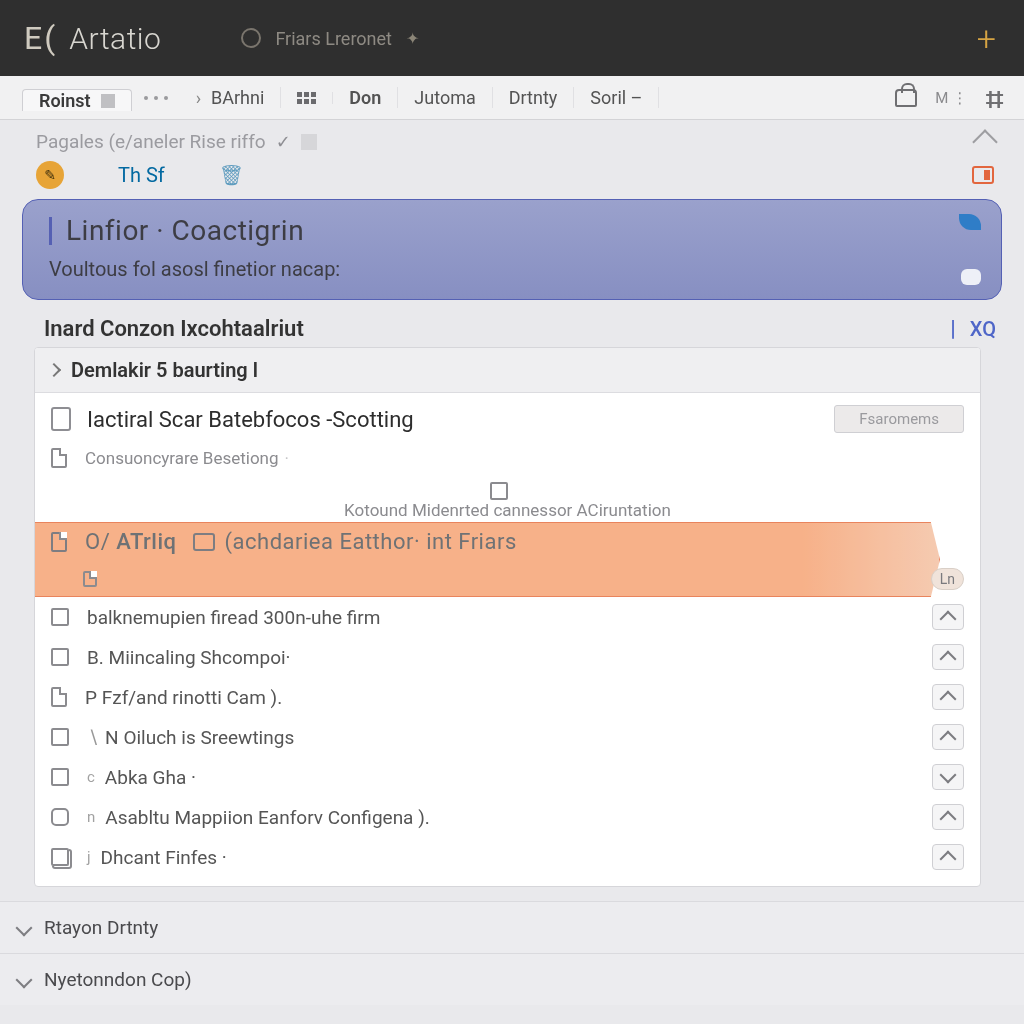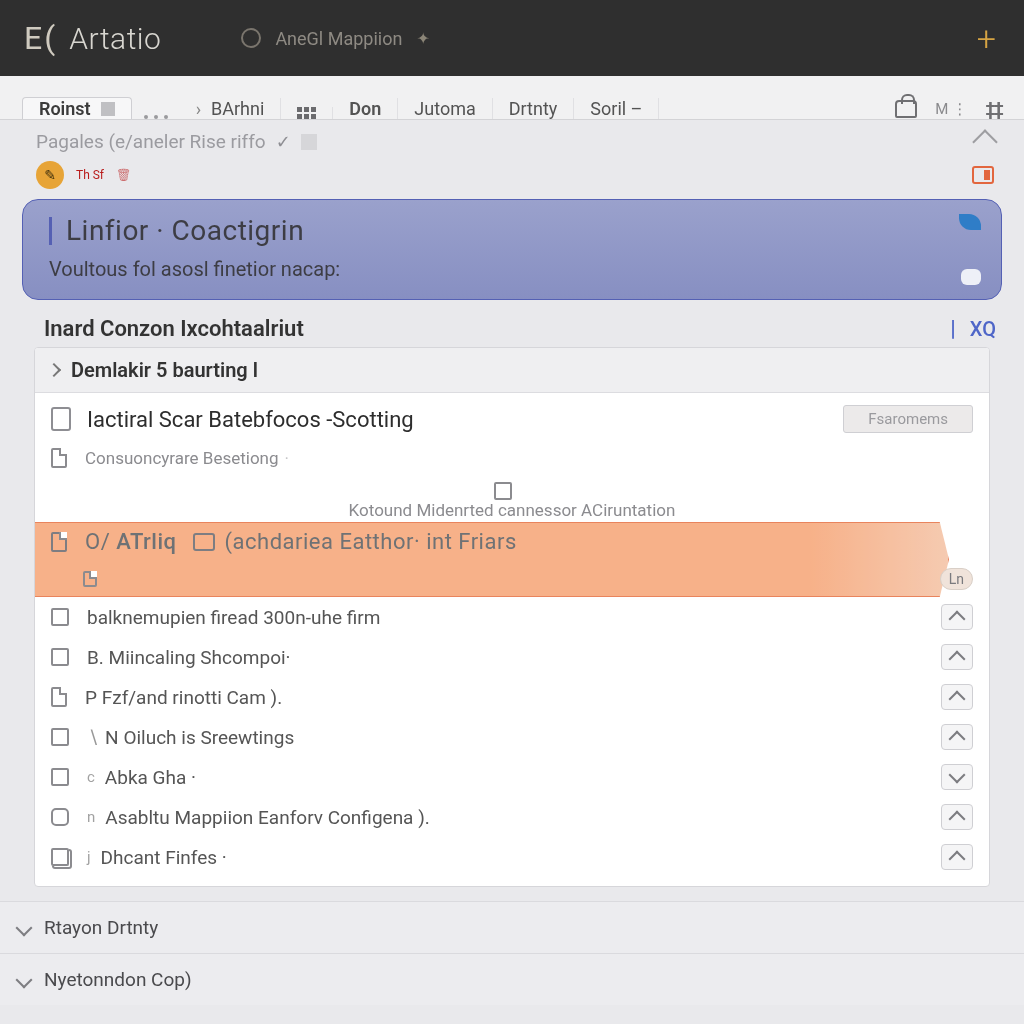--- a/index.html
+++ b/index.html
@@ -14,21 +14,21 @@
   .topbar .brand-mark .paren { display:inline-block; transform: scaleX(-1); }
   .topbar .brand-name { font-size: 30px; font-weight: 300; letter-spacing: .5px; }
   .topbar .center-group { display:flex; align-items:center; gap:14px; margin-left:80px; color:#8e8a83; font-size:18px; }
   .topbar .center-glyph { width:20px; height:20px; border:2px solid #7a756d; border-radius:50%; display:inline-block; }
   .topbar .center-spark { font-size:16px; color:#8b8577; }
   .topbar .plus { position:absolute; right:28px; top:50%; transform:translateY(-50%); font-size:34px; color:#d6a443; font-weight:300; cursor:pointer; }
 
   
   .tabstrip {
     height: 44px; background:#f1f1f2; border-bottom:1px solid #d3d3d6;
-    display:flex; align-items:flex-end; padding-left:22px;
+    display:flex; align-items:center; padding-left:22px;
   }
   .tabstrip .tab {
     display:flex; align-items:center; gap:10px; padding:0 16px;
     font-size:18px; color:#535353; border-right:1px solid #e0e0e3;
     cursor:pointer; position:relative;
   }
   .tabstrip .tab.first { background:#f7f7f8; border:1px solid #cfcfd3; border-bottom:none; border-top-left-radius:4px; border-top-right-radius:4px; margin-top:5px; font-weight:600; color:#3b3b3b; }
   .tabstrip .sq { width:14px; height:14px; background:#c0c0c3; display:inline-block; }
   .tabstrip .dots { display:flex; gap:6px; padding:0 12px; align-items:center; }
   .tabstrip .dots span { width:4px; height:4px; background:#9a9a9d; border-radius:50%; display:inline-block; }
@@ -44,21 +44,21 @@
   
   .crumb { padding:10px 30px 4px 36px; display:flex; align-items:center; gap:10px; color:#9b9ba0; font-size:19px; }
   .crumb .chk { color:#8e8e93; font-size:18px; }
   .crumb .blk { width:16px; height:16px; background:#d6d6d9; display:inline-block; }
   .crumb-right { margin-left:auto; display:flex; gap:10px; }
   .chevup { width:18px; height:18px; border-left:2px solid #9d9da1; border-top:2px solid #9d9da1; transform:rotate(45deg); display:inline-block; }
 
   
   .pillrow { padding:4px 30px 10px 36px; display:flex; align-items:center; gap:12px; }
   .pillrow .dot { width:28px; height:28px; border-radius:50%; background:#e7a437; display:flex; align-items:center; justify-content:center; color:#3a2c0c; font-size:14px; }
-  .pillrow .mini { font-size:12px; color:#b91c1c; }
+  .pillrow .mini { font-size:20px; color:#0369a1;margin-left:42px; }
   .pillrow .right-badge { margin-left:auto; width:22px; height:18px; border:2px solid #e2663e; border-radius:3px; position:relative; }
   .pillrow .right-badge::after { content:""; position:absolute; right:2px; top:2px; width:6px; height:10px; background:#e2663e; }
 
   
   .banner {
     margin:0 22px 10px 22px; padding:14px 20px 18px 26px;
     background:linear-gradient(#9aa1cc,#878fc2); border:1px solid #5460b4; border-radius:16px;
     color:#34343b; position:relative;
   }
   .banner h2 { font-size:28px; font-weight:400; color:#3d3d44; letter-spacing:.5px; }
@@ -67,21 +67,21 @@
   .banner .leaf { position:absolute; right:20px; top:14px; width:22px; height:16px; background:#2f7dc7; border-radius:0 12px 0 12px; }
   .banner .bubble { position:absolute; right:20px; bottom:14px; width:20px; height:16px; background:#eef0f7; border-radius:6px; }
 
   
   .secrow { display:flex; align-items:center; padding:6px 28px 6px 44px; font-size:22px; font-weight:600; color:#333; }
   .secrow .right { margin-left:auto; display:flex; align-items:center; gap:14px; }
   .secrow .pipe { color:#4f66c8; font-size:22px; }
   .secrow .xq { color:#4f66c8; font-size:20px; font-weight:500; }
 
   
-  .panel { margin:0 34px 14px 34px; background:#fff; border:1px solid #d6d6da; border-radius:4px; overflow:hidden; }
+  .panel { margin:0 43px 14px 34px; background:#fff; border:1px solid #d6d6da; border-radius:4px; overflow:hidden; }
   .panel .grouphdr { background:#efeff1; border-bottom:1px solid #dcdce0; padding:10px 14px; display:flex; align-items:center; gap:12px; font-size:20px; font-weight:600; color:#333; }
   .panel .grouphdr .caret { width:10px; height:10px; border-right:2px solid #777; border-bottom:2px solid #777; transform:rotate(-45deg); }
 
   .panel .titleitem { display:flex; align-items:center; padding:12px 16px 8px 16px; font-size:22px; color:#2d2d2d; }
   .panel .titleitem .ic { width:20px; height:24px; border:2px solid #8e8e93; border-radius:3px; margin-right:16px; }
   .panel .titleitem .btn { margin-left:auto; background:#eceaea; border:1px solid #cfcfd3; color:#9a9a9e; font-size:15px; padding:4px 24px; border-radius:3px; }
 
   .row { display:flex; align-items:center; padding:7px 16px; font-size:19px; color:#555; position:relative; }
   .row .box { width:18px; height:18px; border:2px solid #8b8b8f; border-radius:2px; margin-right:18px; flex-shrink:0; }
   .row .docic { width:16px; height:20px; border:2px solid #8b8b8f; border-radius:2px; margin-right:18px; flex-shrink:0; position:relative; }
@@ -109,21 +109,21 @@
   .footsec .chev { width:12px; height:12px; border-right:2px solid #7e7e82; border-bottom:2px solid #7e7e82; transform:rotate(45deg); }
 </style>
 </head>
 <body>
 
 <div class="topbar">
   <span class="brand-mark"><span>E</span><span class="paren">)</span></span>
   <span class="brand-name">Artatio</span>
   <div class="center-group">
     <span class="center-glyph"></span>
-    <span>AneGl  Mappiion</span>
+    <span>Friars  Lreronet</span>
     <span class="center-spark">✦</span>
   </div>
   <div class="plus">+</div>
 </div>
 
 <div class="tabstrip">
   <div class="tab first">
     <span>Roinst</span>
       <span class="sq"></span>
   </div>

